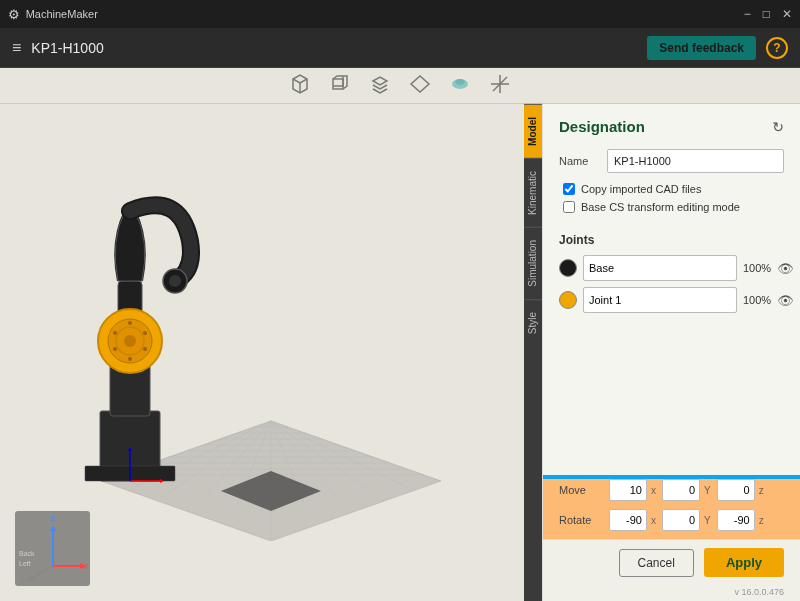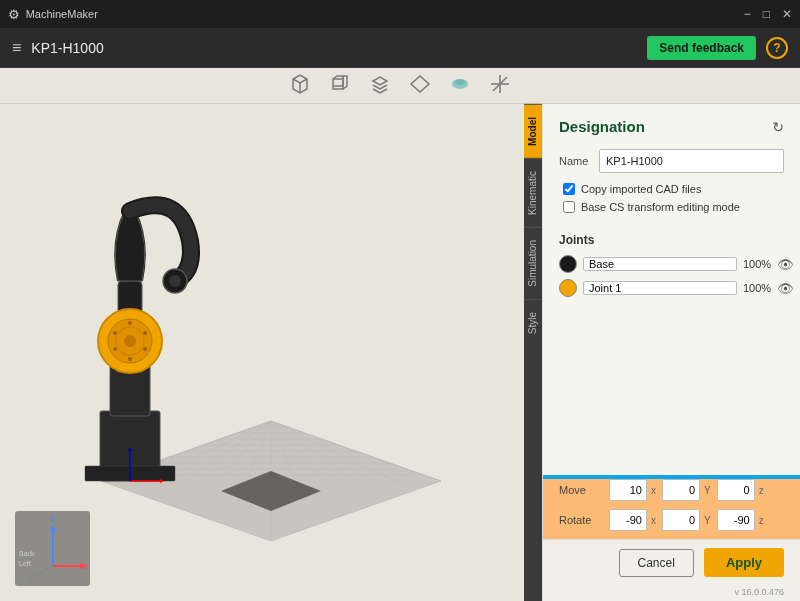--- a/index.html
+++ b/index.html
@@ -38,21 +38,21 @@
       display: flex; align-items: center; gap: 6px;
       background: #3a3a3a;
       border-radius: 3px;
       padding: 3px 10px;
       color: #e0e0e0;
       font-size: 12px;
     }
     .dropdown-arrow { color: #aaa; font-size: 10px; cursor: pointer; }
     #topbar-right { display: flex; align-items: center; gap: 10px; }
     .feedback-btn {
-      background: #22c55e;
+      background: #0f766e;
       color: #1a1a1a;
       border: none;
       border-radius: 3px;
       padding: 5px 12px;
       font-size: 12px;
       font-weight: 600;
       cursor: pointer;
     }
     .help-circle {
       width: 22px; height: 22px; border-radius: 50%;
@@ -176,20 +176,21 @@
       font-weight: 600;
       color: #14532d;
     }
     .refresh-icon { cursor: pointer; color: #555; font-size: 14px; }
 
     
     .field-row {
       display: flex;
       align-items: center;
       margin-bottom: 10px;
+      gap: 8px;
     }
     .field-label {
       font-size: 11px;
       color: #444;
       width: 40px;
       flex-shrink: 0;
     }
     .field-input {
       flex: 1;
       height: 24px;
@@ -234,21 +235,21 @@
     }
     .joint-color {
       width: 18px;
       height: 18px;
       border-radius: 50%;
       border: 1px solid #888;
       flex-shrink: 0;
     }
     .joint-name-input {
       flex: 1;
-      height: 14px;
+      height: 26px;
       border: 1px solid #bbb;
       border-radius: 2px;
       padding: 0 5px;
       font-size: 11px;
       background: #fff;
     }
     .joint-pct {
       font-size: 11px;
       color: #333;
       width: 32px;

